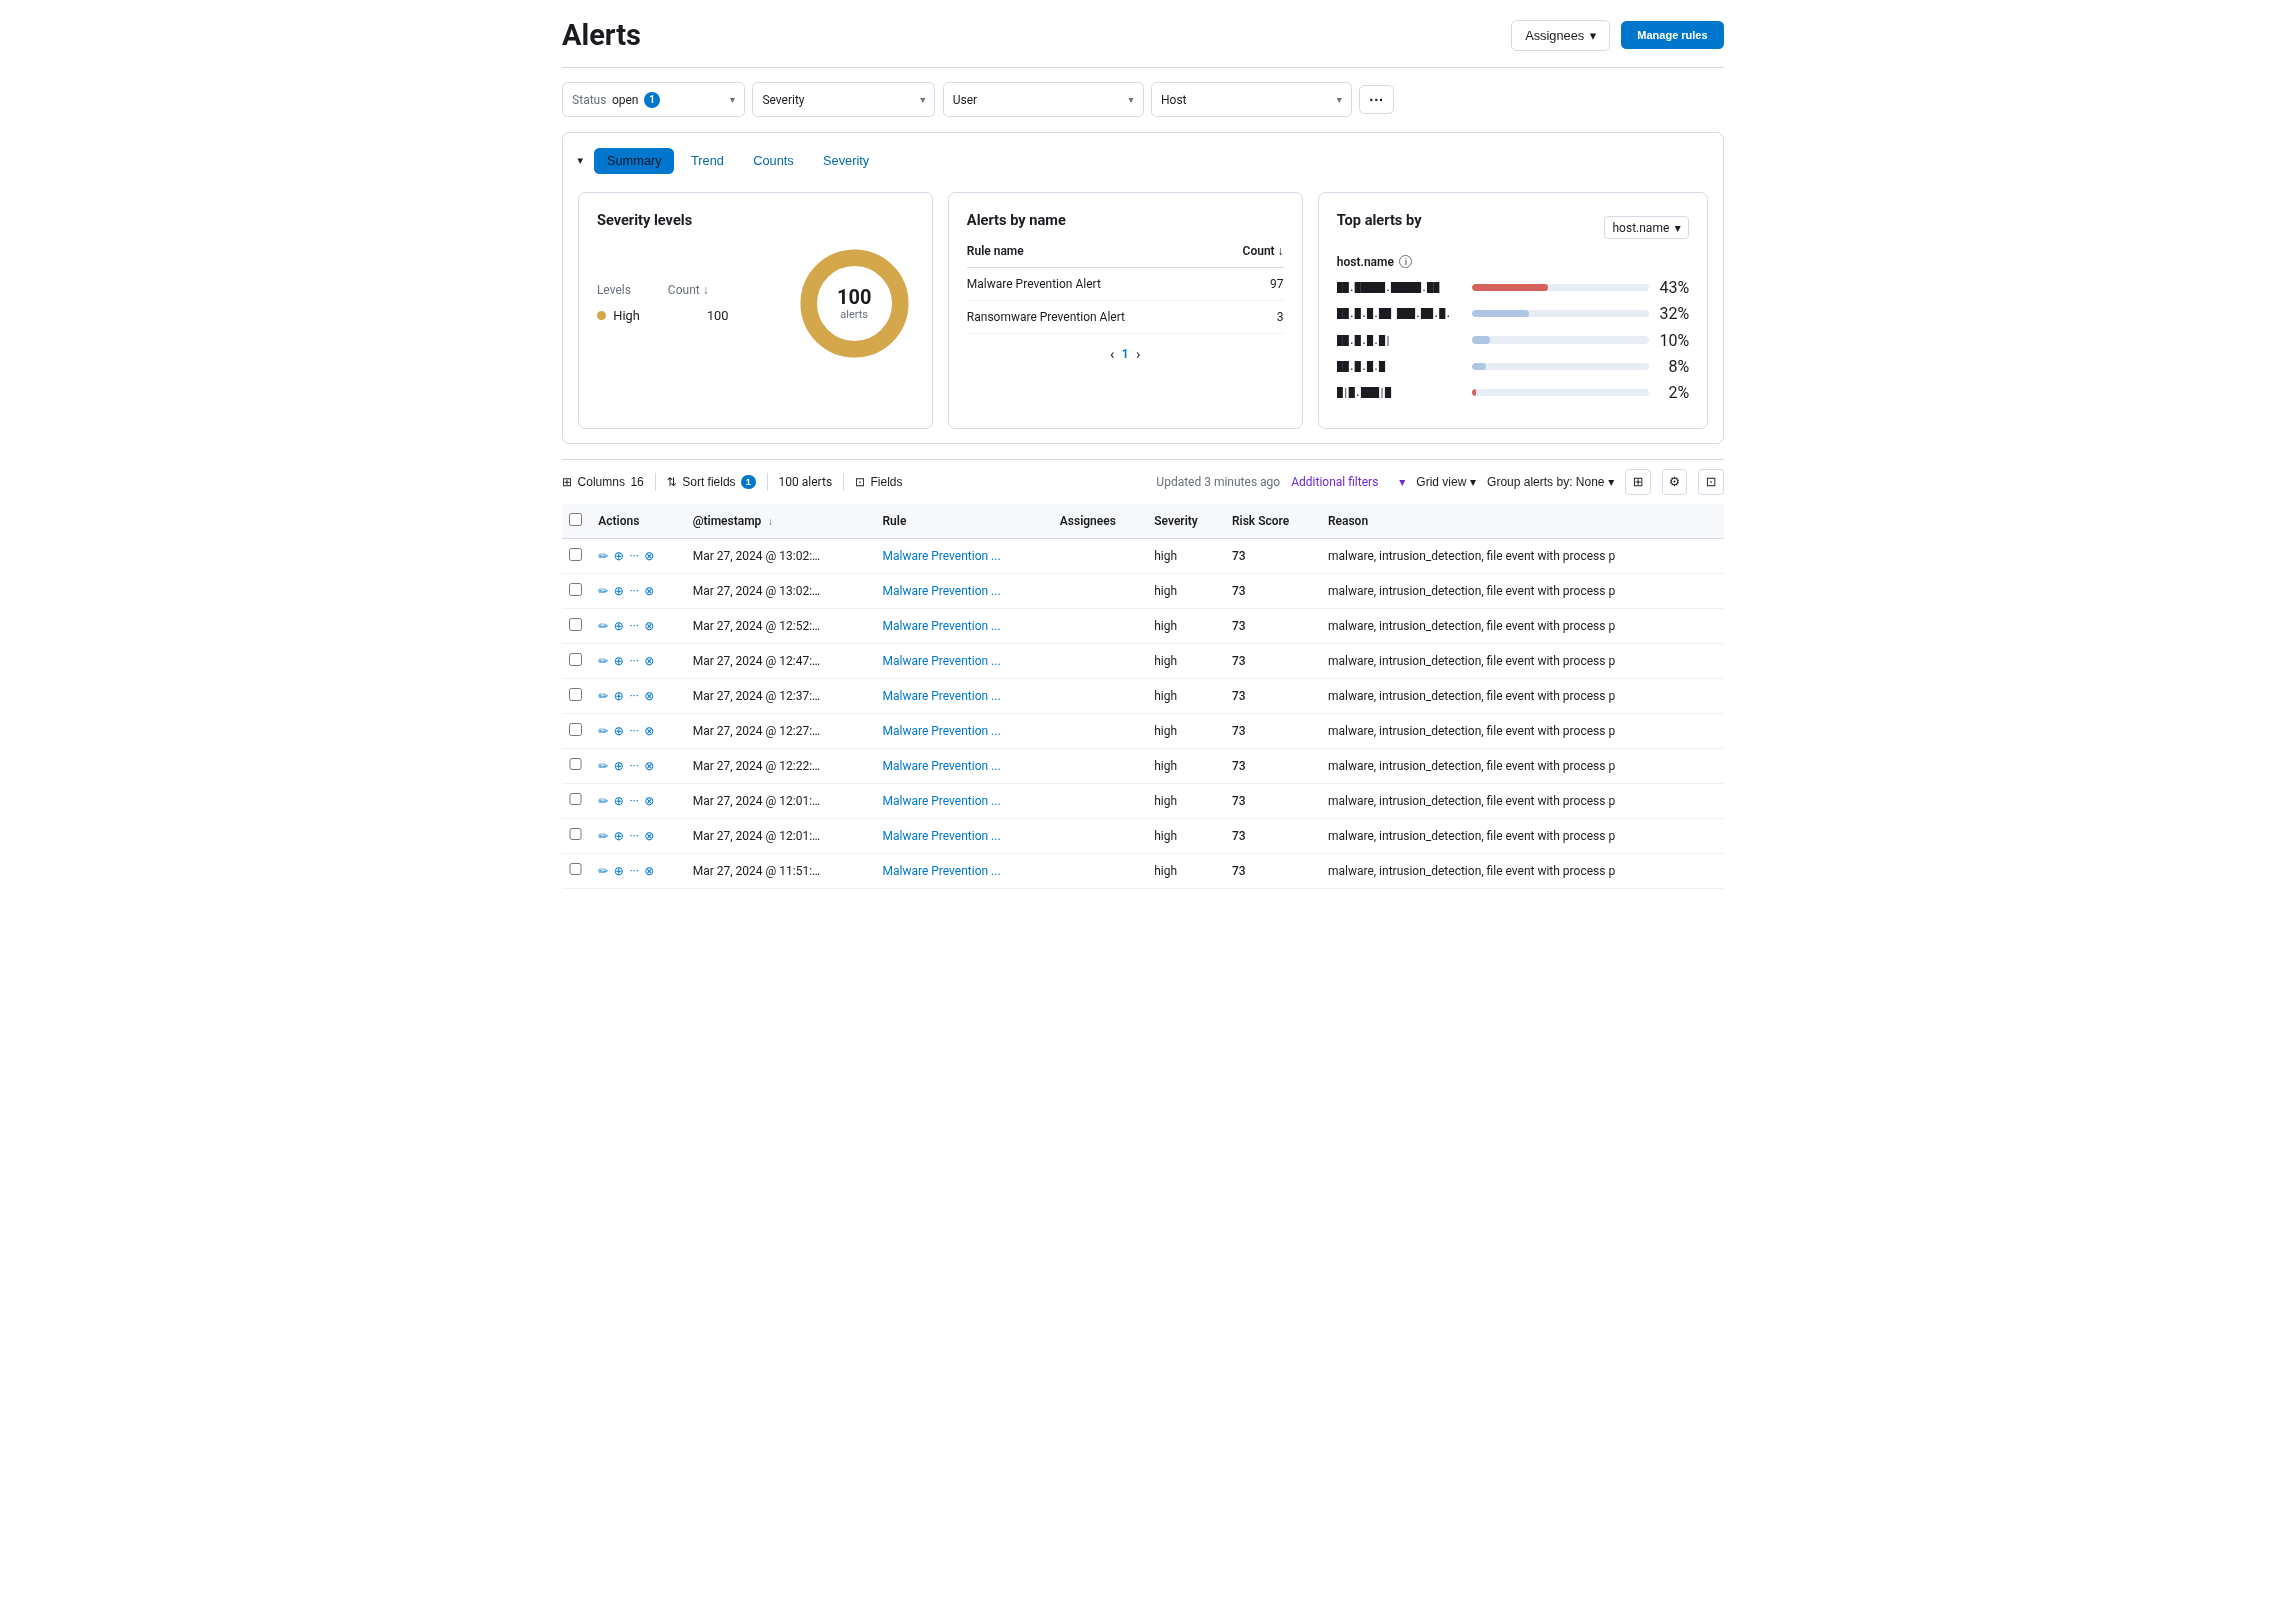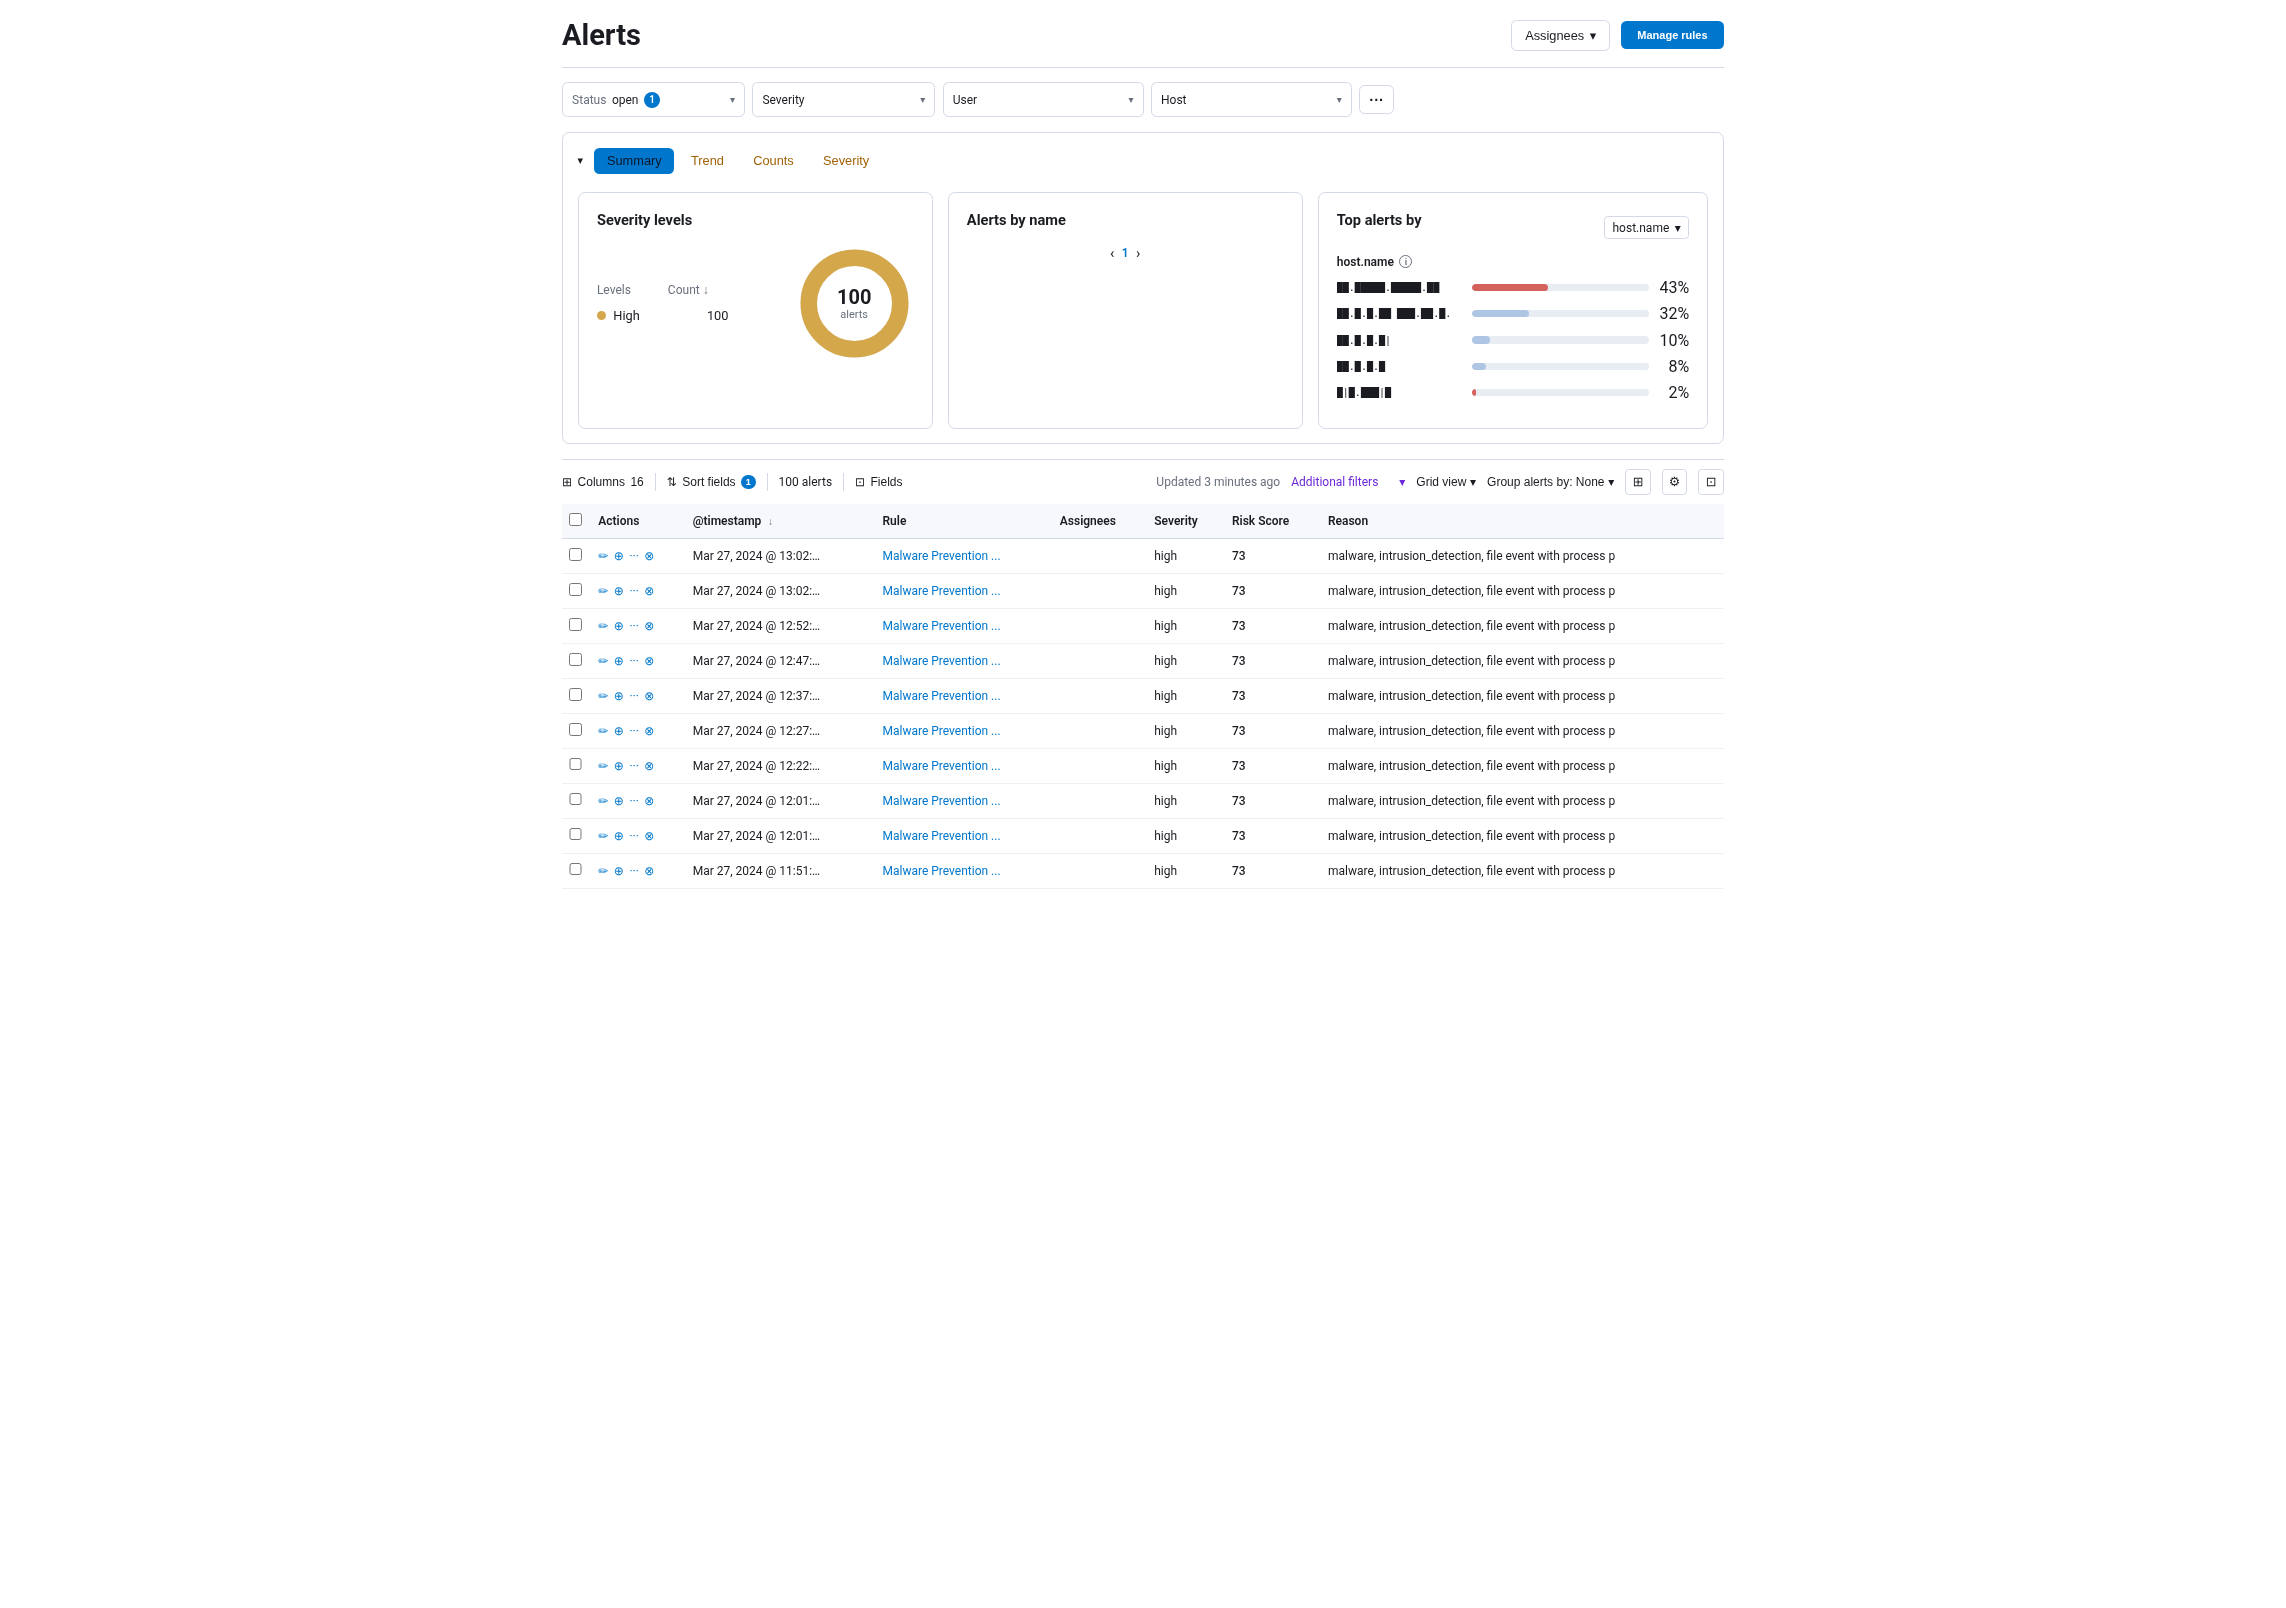--- a/index.html
+++ b/index.html
@@ -25,21 +25,21 @@
     .filter-value { color: #1a1c21; font-size: 12px; }
     .filter-badge { background: #0077cc; color: #fff; border-radius: 50%; width: 16.4px; height: 16.4px; display: flex; align-items: center; justify-content: center; font-size: 10px; font-weight: 600; }
     .filter-chevron { color: #69707d; font-size: 10px; margin-left: auto; }
     .filter-more { border: 0.9px solid #d3dae6; border-radius: 5.5px; padding: 5.5px 9.1px; cursor: pointer; background: #fff; color: #1a1c21; font-size: 14.6px; font-weight: 700; }
     
     
     .panel { border: 0.9px solid #d3dae6; border-radius: 7.3px; margin-bottom: 14.6px; padding: 14.6px; }
     .panel-header { display: flex; align-items: center; gap: 11px; margin-bottom: 18.3px; }
     .panel-toggle { cursor: pointer; color: #1a1c21; font-size: 11px; }
     .tab-bar { display: flex; gap: 3.7px; }
-    .tab { padding: 5.5px 12.8px; border-radius: 5.5px; cursor: pointer; font-size: 12.8px; font-weight: 500; color: #a16207; border: none; background: none; }
+    .tab { padding: 5.5px 12.8px; border-radius: 5.5px; cursor: pointer; font-size: 12.8px; font-weight: 500; color: #0369a1; border: none; background: none; }
     .tab.active { background: #0077cc; color: #0f172a; }
     
     
     .summary-grid { display: grid; grid-template-columns: 1fr 1fr 1.1fr; gap: 14.6px; }
     .summary-card { border: 0.9px solid #d3dae6; border-radius: 7.3px; padding: 18.3px; }
     .card-title { font-size: 14.6px; font-weight: 700; margin-bottom: 14.6px; }
     
     
     .severity-content { display: flex; align-items: center; gap: 22px; }
     .severity-table { flex: 1; }
@@ -178,20 +178,38 @@
             <div class="donut-center">
               <div class="donut-number">100</div>
               <div class="donut-label">alerts</div>
             </div>
           </div>
         </div>
       </div>
 
       <div class="summary-card">
         <div class="card-title">Alerts by name</div>
+        <table class="alerts-name-table">
+          <thead>
+            <tr>
+              <th>Rule name</th>
+              <th class="count-col">Count ↓</th>
+            </tr>
+          </thead>
+          <tbody id="alerts-name-tbody">
+          <tr>
+      <td>Malware Prevention Alert</td>
+      <td class="count-col">97</td>
+    </tr>
+              <tr>
+      <td>Ransomware Prevention Alert</td>
+      <td class="count-col">3</td>
+    </tr>
+            </tbody>
+        </table>
         <div class="pagination">
           <span class="page-arrow">‹</span>
           <span class="page-num">1</span>
           <span class="page-arrow">›</span>
         </div>
       </div>
 
       <div class="summary-card">
         <div class="top-alerts-header">
           <span class="card-title">Top alerts by</span>

